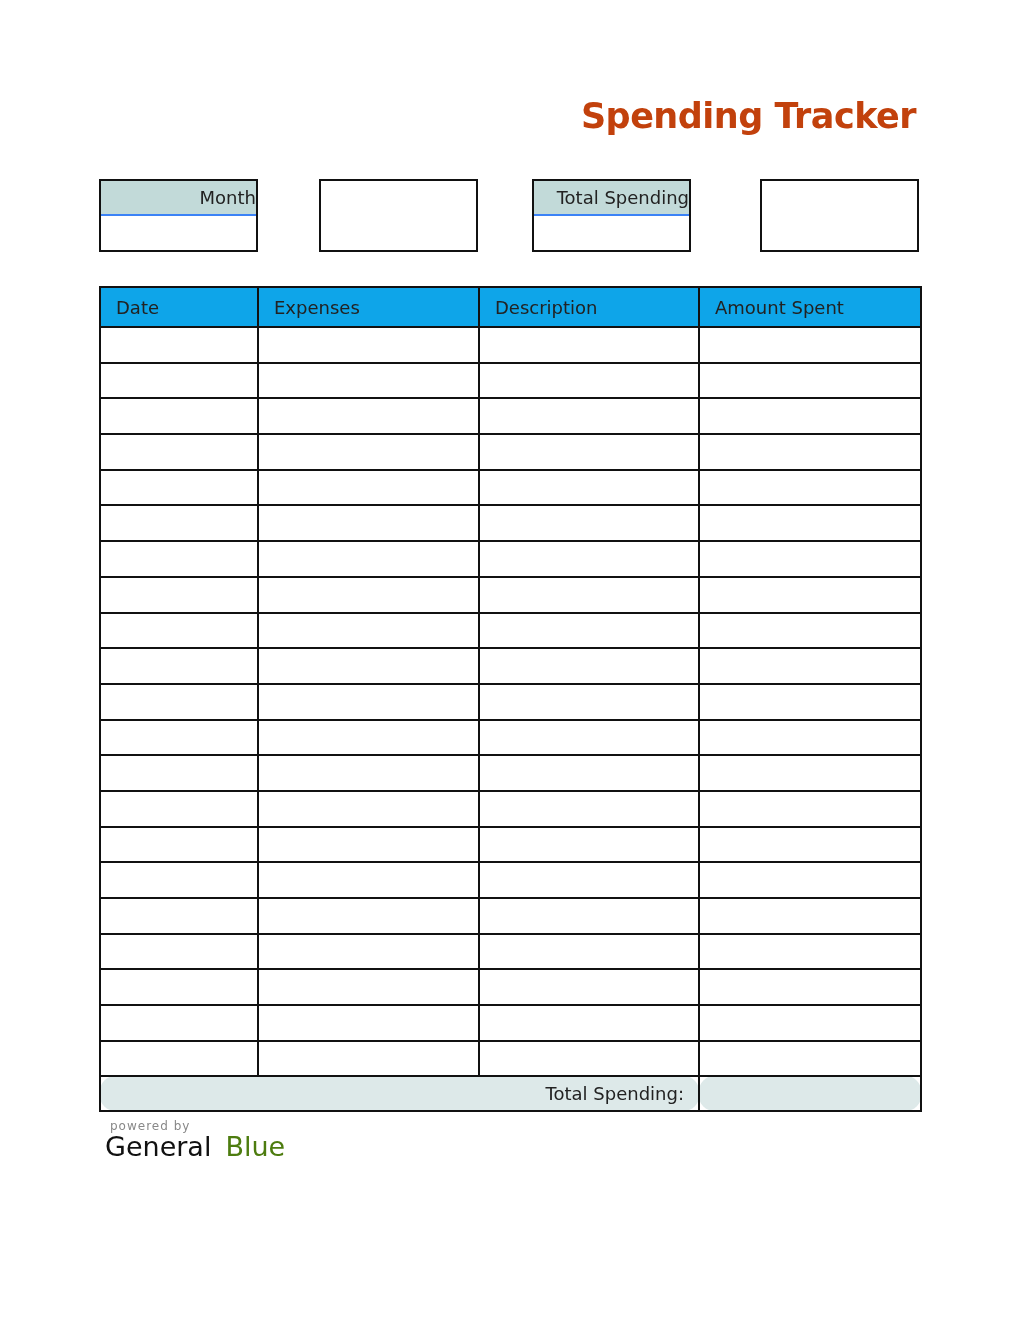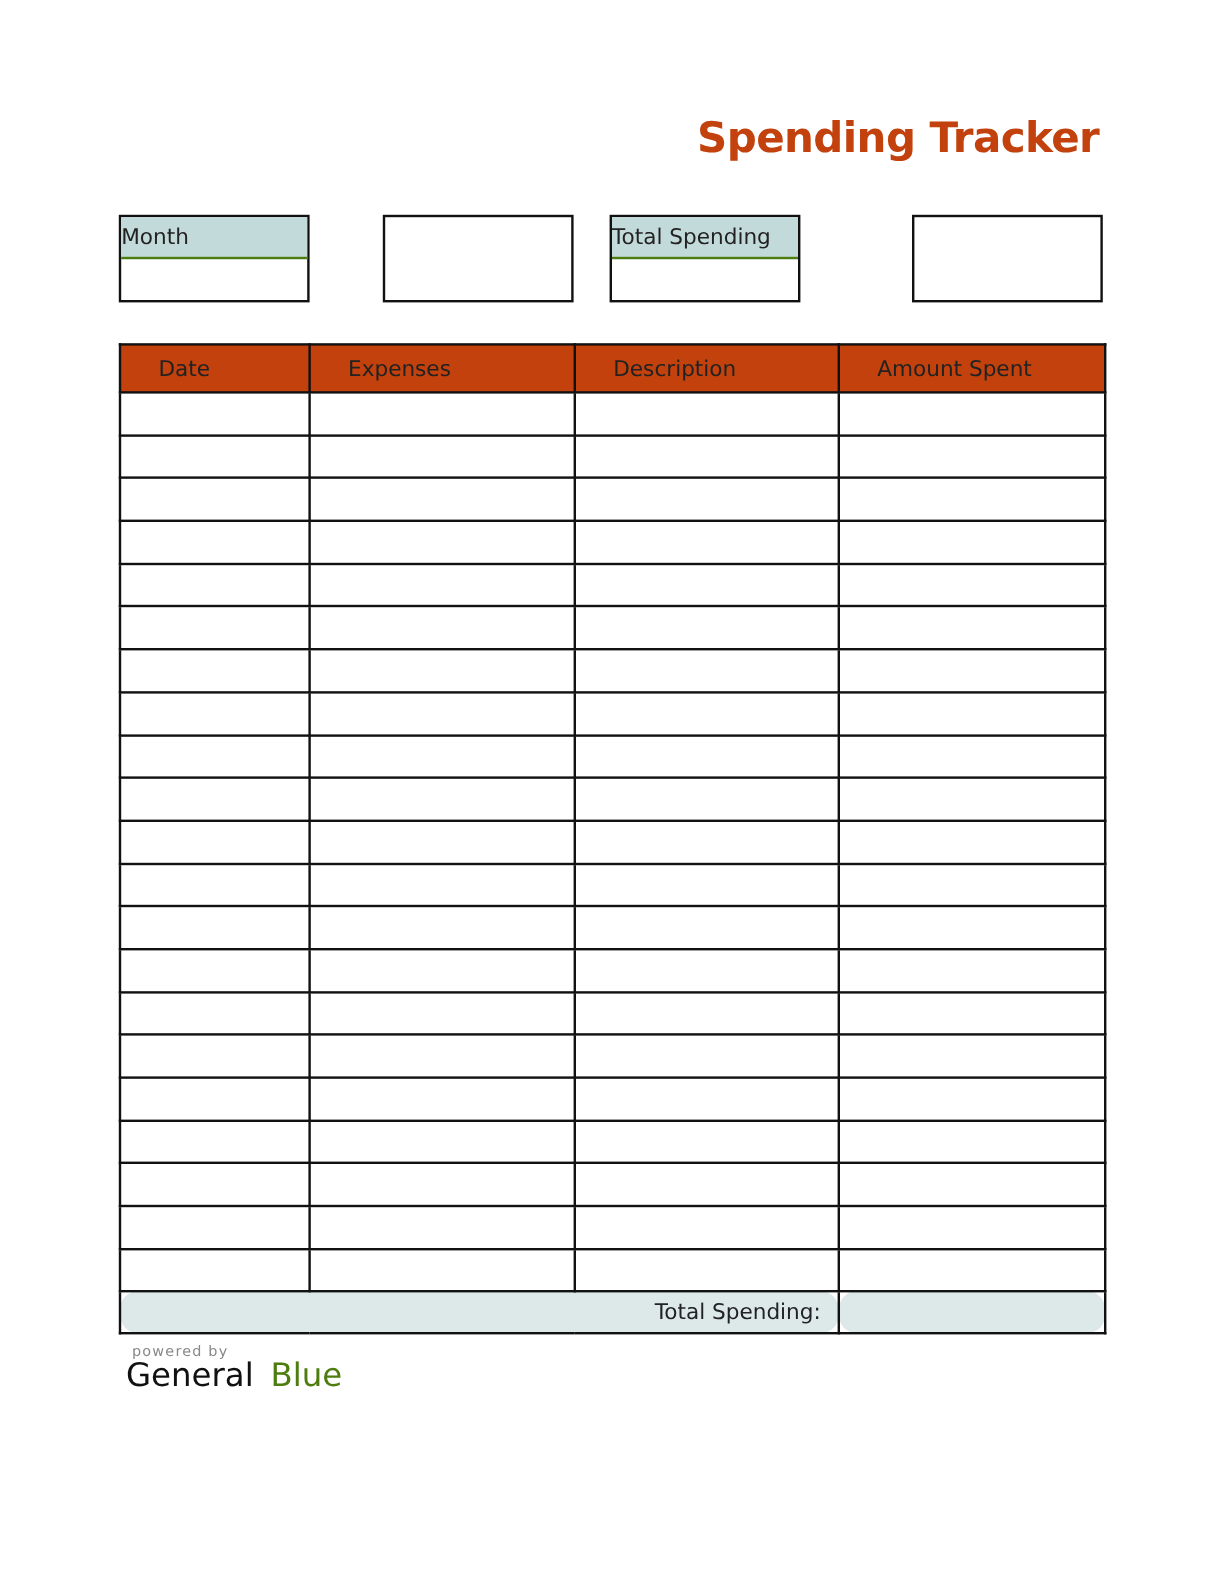--- a/index.html
+++ b/index.html
@@ -1,23 +1,23 @@
 <!DOCTYPE html>
 <html><head>
 <meta charset="utf-8">
 <style>
   html, body { margin:0; padding:0; background:#ffffff; }
   body { width:1020px; height:1320px; position:relative; font-family:"DejaVu Sans", sans-serif; color:#111; overflow:hidden; }
   .title { position:absolute; right:104px; top:96px; font-size:35px; font-weight:bold; letter-spacing:-0.5px; color:#c2410c; font-family:"DejaVu Sans", sans-serif; }
   .summary { position:absolute; top:179px; width:159px; height:73px; border:2px solid #111; box-sizing:border-box; }
-  .summary .head { height:35px; background:#c2dad9; border-bottom:2px solid #4d7c0f; box-sizing:border-box; text-align:left; font-size:18px; line-height:33px; color:#222; }
+  .summary .head { height:35px; background:#c2dad9; border-bottom:2px solid #3b82f6; box-sizing:border-box; text-align:right; font-size:18px; line-height:33px; color:#222; }
   .summary .val { height:34px; }
   table.tracker { position:absolute; left:99px; top:286px; width:821px; border-collapse:collapse; table-layout:fixed; }
   table.tracker th, table.tracker td { border:2px solid #111; padding:0; box-sizing:border-box; }
-  table.tracker th { height:40px; background:#c2410c; font-weight:normal; text-align:left; font-size:18px; padding-left:31px; color:#222; }
+  table.tracker th { height:40px; background:#0ea5e9; font-weight:normal; text-align:left; font-size:18px; padding-left:15px; color:#222; }
   table.tracker td { height:35.7px; }
   table.tracker tr.footer td { background:#dde9e9; height:35px;border-radius:15px; }
   .total-label { text-align:right; padding-right:14px !important; font-size:18px; color:#222; }
   .brand { position:absolute; left:105px; top:1119px; }
   .powered { font-size:12px; color:#888; letter-spacing:1px; margin-left:5px; }
   .logo { font-size:27px; margin-top:-2px; font-family:"DejaVu Sans", sans-serif; }
   .logo .g { color:#111; }
   .logo .b { color:#4d7c0f; margin-left:14px; }
 </style>
 </head>
@@ -25,21 +25,21 @@
 
 <div class="title">Spending Tracker</div>
 
 <div class="summary" style="left:99px;">
   <div class="head">Month</div>
   <div class="val"></div>
 </div>
 <div class="summary" style="left:319px;">
   <div class="val"></div>
 </div>
-<div class="summary" style="left:508px;">
+<div class="summary" style="left:532px;">
   <div class="head">Total Spending</div>
   <div class="val"></div>
 </div>
 <div class="summary" style="left:760px;">
   <div class="val"></div>
 </div>
 
 <table class="tracker">
   <colgroup>
     <col style="width:158px">

